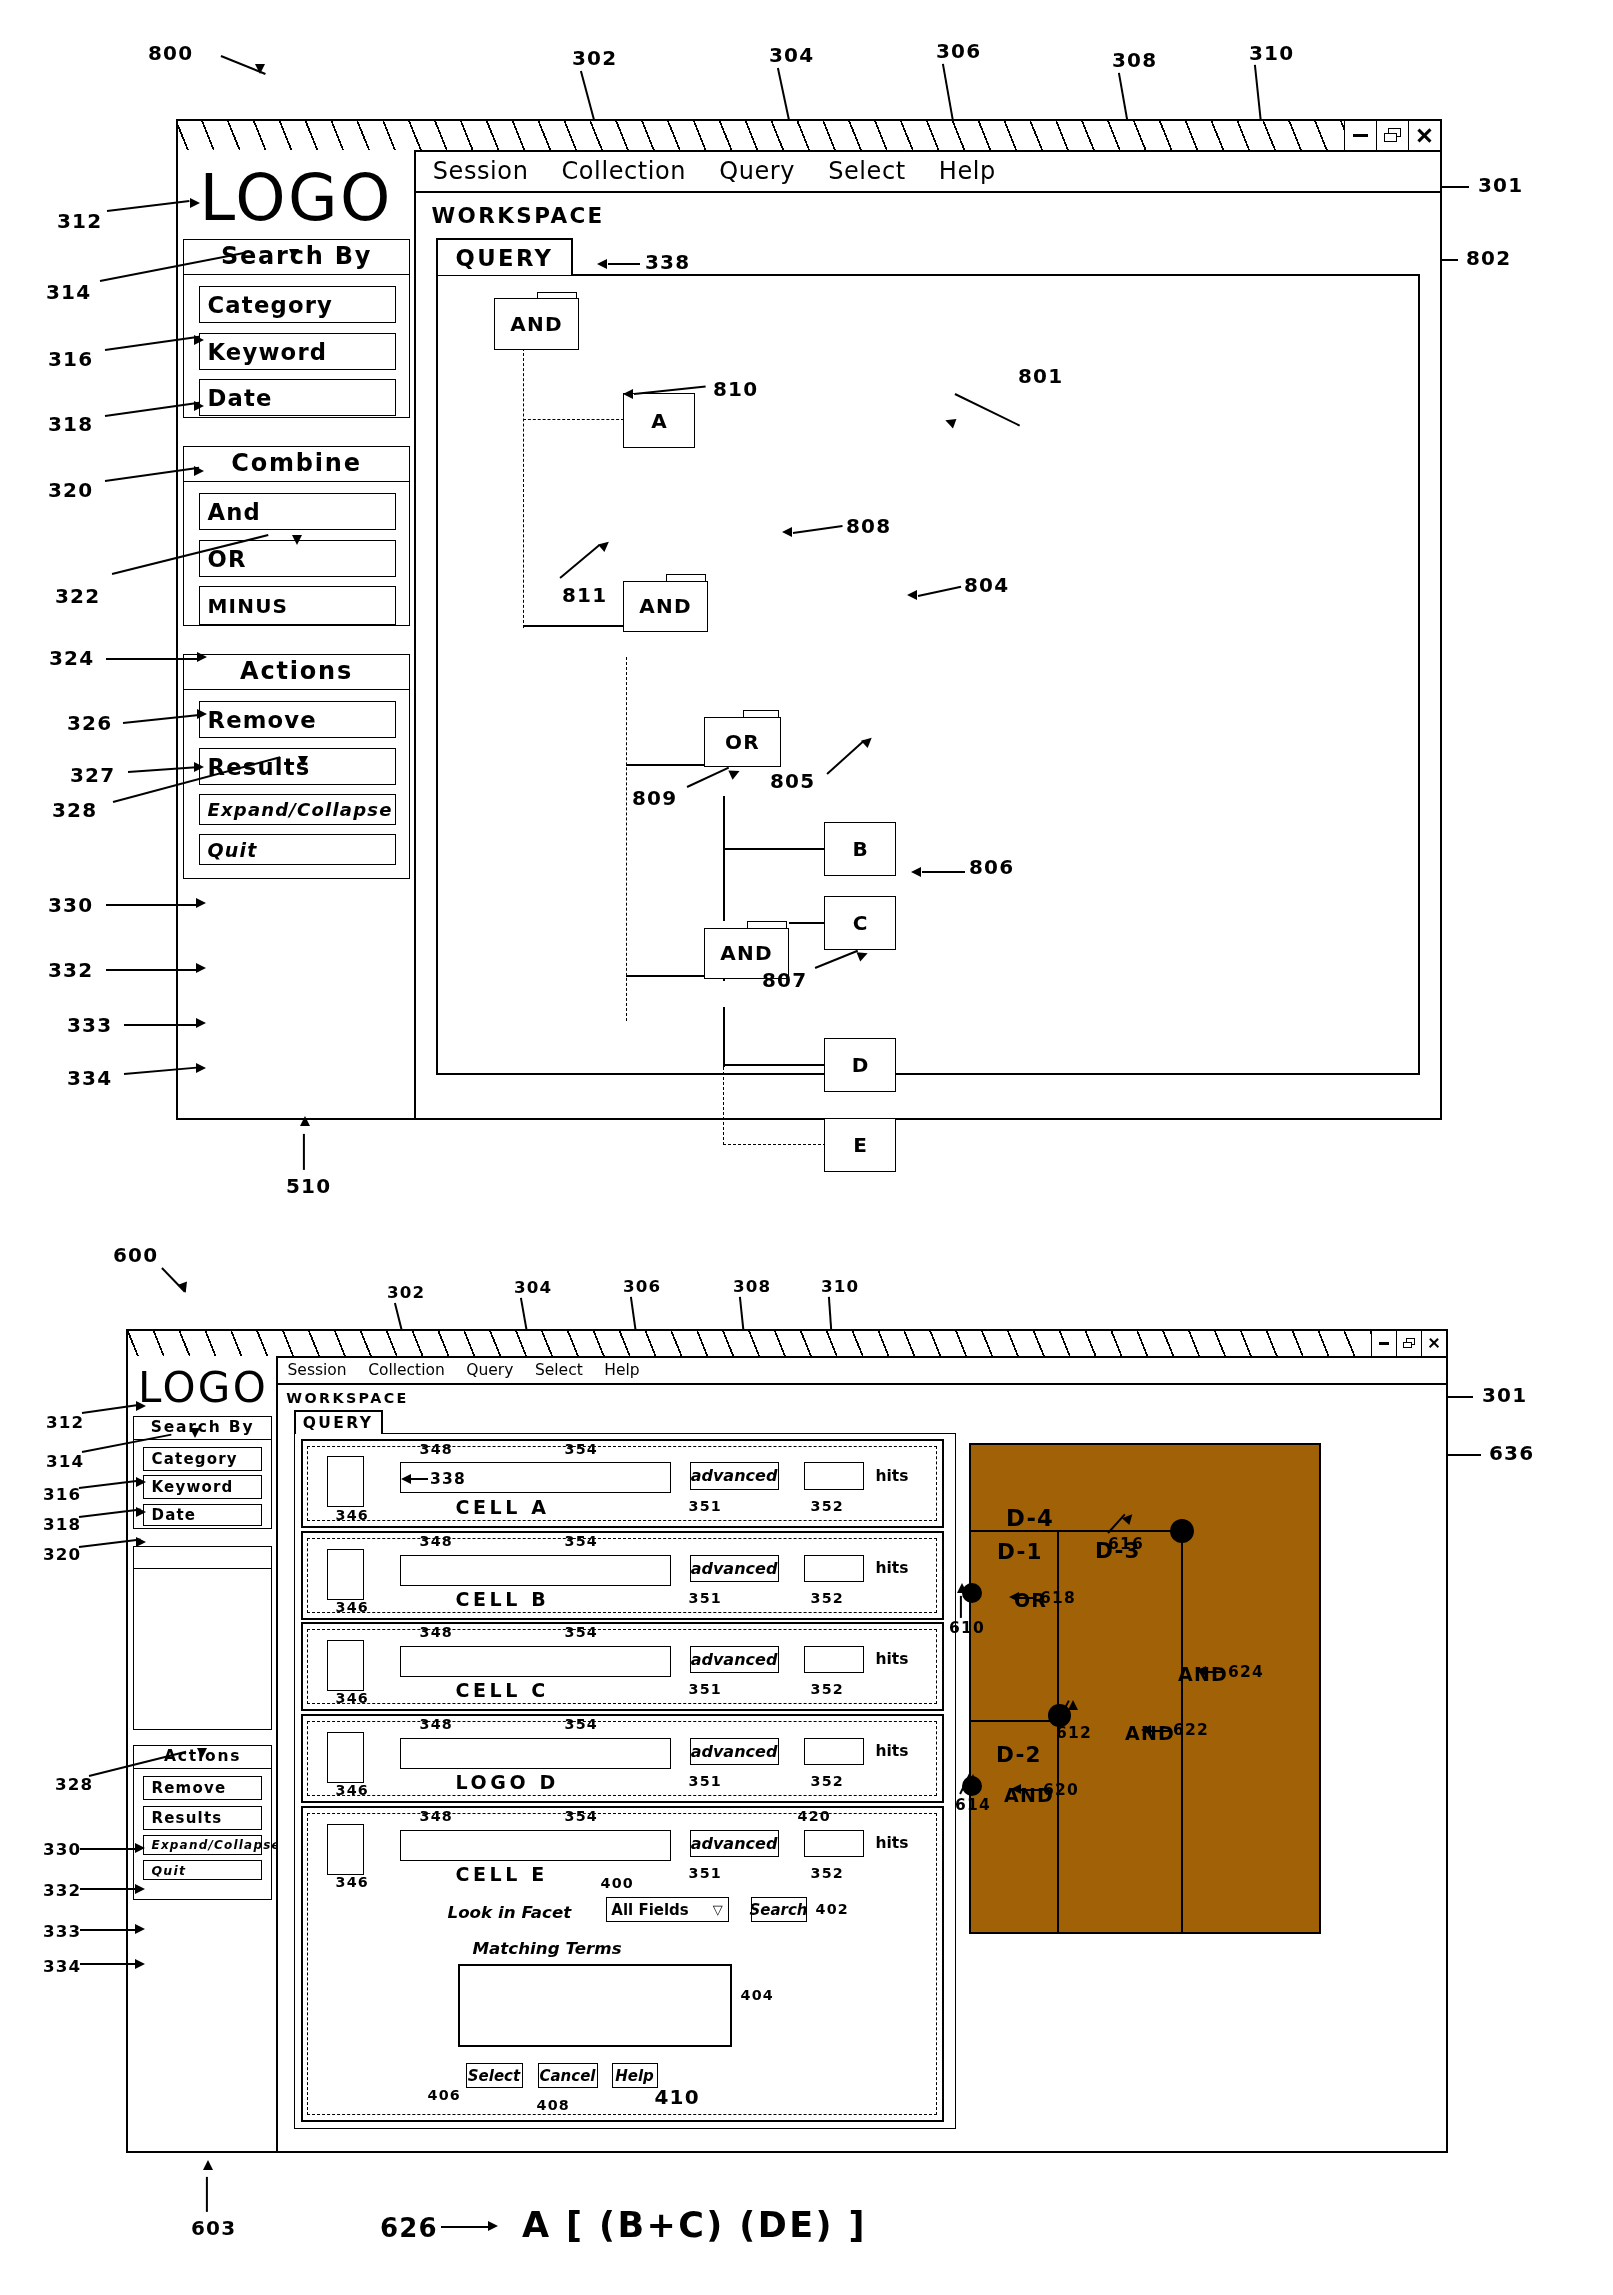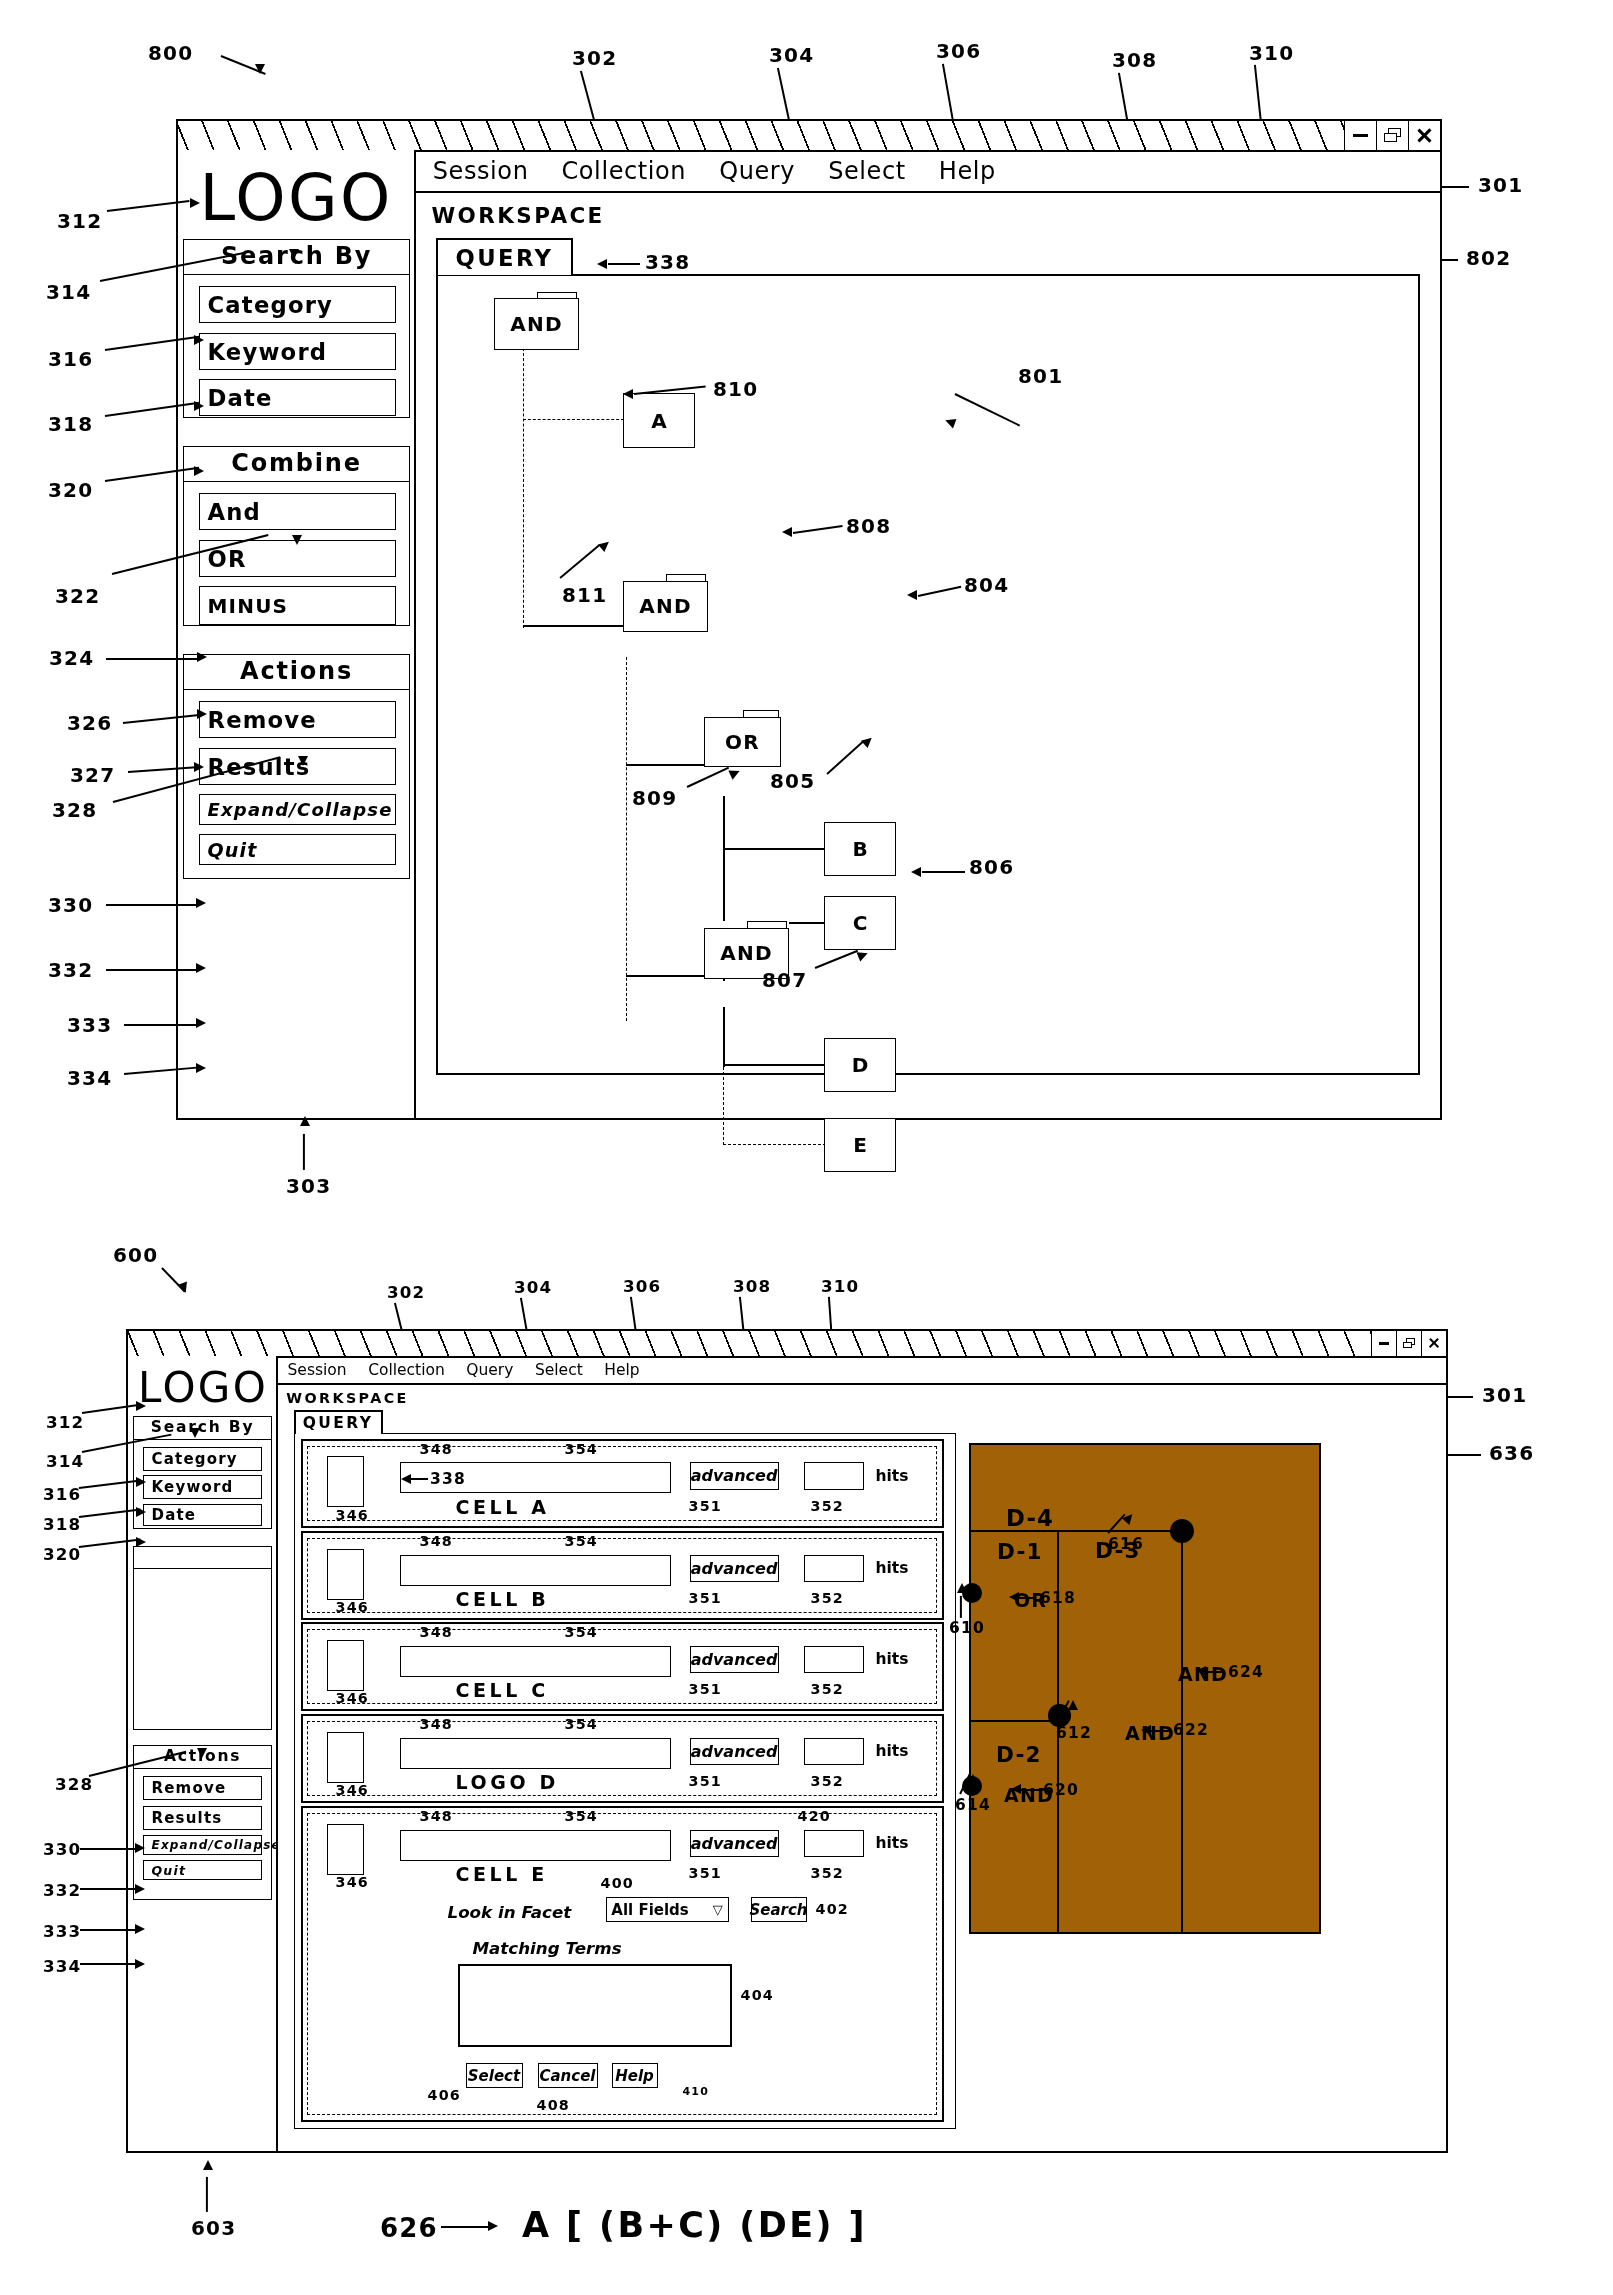--- a/index.html
+++ b/index.html
@@ -273,21 +273,21 @@
   <div class="arrowhead" style="left:196px;top:963px;"></div>
 
   <div class="ref" style="left:67px;top:1013px;">333</div>
   <div class="lead" style="left:124px;top:1024px;width:76px;"></div>
   <div class="arrowhead" style="left:196px;top:1018px;"></div>
 
   <div class="ref" style="left:67px;top:1066px;">334</div>
   <div class="lead" style="left:124px;top:1073px;width:76px;transform:rotate(-5deg);"></div>
   <div class="arrowhead" style="left:196px;top:1063px;"></div>
 
-  <div class="ref" style="left:286px;top:1174px;">303</div>
+  <div class="ref" style="left:286px;top:1174px;">510</div>
   <div class="lead" style="left:304px;top:1133px;width:36px;transform:rotate(90deg);"></div>
   <div class="arrowhead up" style="left:300px;top:1116px;"></div>
 
   <div class="ref" style="left:713px;top:377px;">810</div>
   <div class="lead" style="left:634px;top:393px;width:72px;transform:rotate(-6deg);"></div>
   <div class="arrowhead left" style="left:623px;top:389px;"></div>
 
   <div class="ref" style="left:1018px;top:364px;">801</div>
   <div class="lead" style="left:955px;top:393px;width:72px;transform:rotate(26deg);"></div>
   <div class="arrowhead" style="left:945px;top:417px;transform:rotate(200deg);"></div>
@@ -494,21 +494,21 @@
 
           <div class="flbl" style="left:170px;top:130px;font-size:16.7px;">Matching Terms</div>
           <div class="bigbox" style="left:155px;top:156px;width:274px;height:83px;"></div>
           <div class="ref" style="left:438px;top:179px;font-size:14.3px;">404</div>
 
           <div class="smallbtn" style="left:163px;top:255px;width:57px;height:25px;font-size:15px;">Select</div>
           <div class="smallbtn" style="left:235px;top:255px;width:60px;height:25px;font-size:15px;">Cancel</div>
           <div class="smallbtn" style="left:309px;top:255px;width:46px;height:25px;font-size:15px;">Help</div>
           <div class="ref" style="left:125px;top:279px;font-size:14.3px;">406</div>
           <div class="ref" style="left:234px;top:289px;font-size:14.3px;">408</div>
-          <div class="ref" style="left:380px;top:277px;font-size:11px;">410</div>
+          <div class="ref" style="left:352px;top:277px;font-size:20px;">410</div>
         </div>
       </div>
 
       <div class="dgrid" style="left:691px;top:58px;width:352px;height:491px;">
         <div class="dline" style="left:0;top:85px;width:210px;height:2.4px;"></div>
         <div class="dline" style="left:86px;top:85px;width:2.4px;height:404px;"></div>
         <div class="dline" style="left:0;top:275px;width:89px;height:2.4px;"></div>
         <div class="dline" style="left:210px;top:85px;width:2.4px;height:404px;"></div>
 
         <div class="dlabel" style="left:35px;top:60px;font-size:22.7px;">D-4</div>

